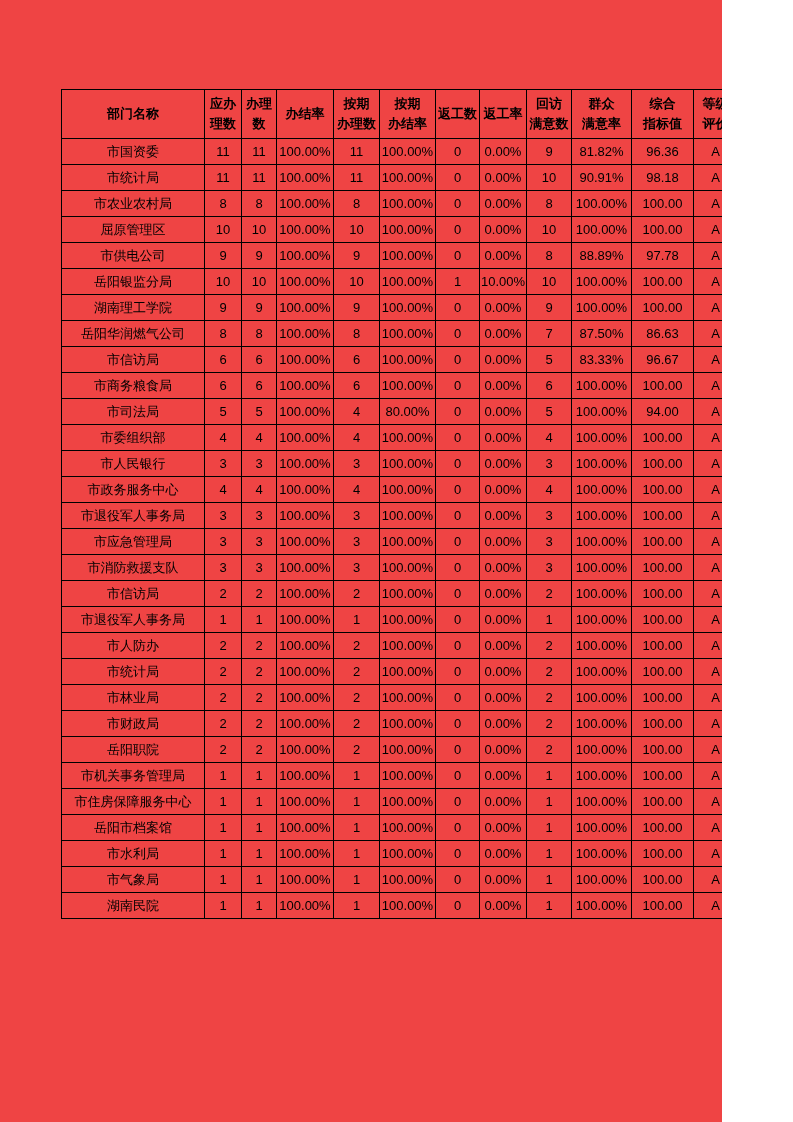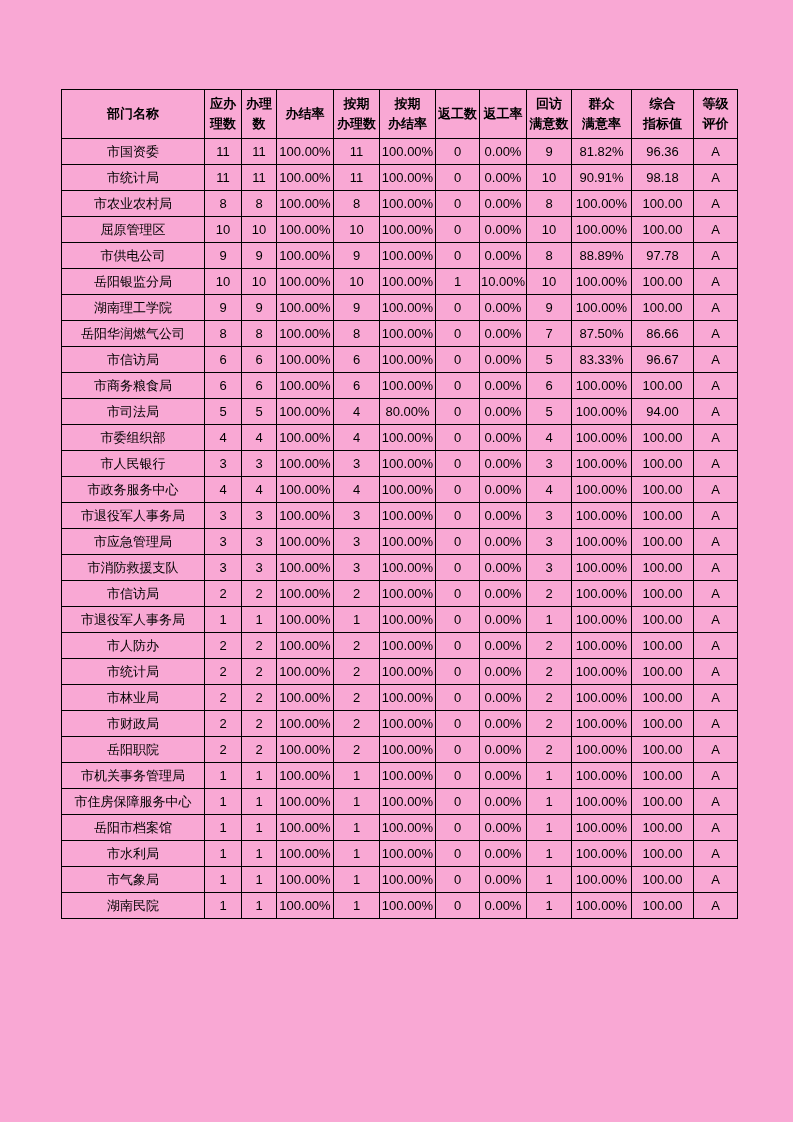--- a/index.html
+++ b/index.html
@@ -8,23 +8,23 @@
     background: #ffffff;
   }
   body {
     width: 793px;
     height: 1122px;
     font-family: "Liberation Sans", sans-serif;
     color: #000000;
   }
   .page {
     position: relative;
-    width: 793px;
+    width: 722px;
     height: 1122px;
-    background: #f9a8d4;
+    background: #ef4444;
     overflow: hidden;
   }
   table.perf-table {
     position: absolute;
     left: 61px;
     top: 89px;
     width: 676px;
     border-collapse: collapse;
     table-layout: fixed;
   }
@@ -192,21 +192,21 @@
           <td>岳阳华润燃气公司</td>
           <td>8</td>
           <td>8</td>
           <td>100.00%</td>
           <td>8</td>
           <td>100.00%</td>
           <td>0</td>
           <td>0.00%</td>
           <td>7</td>
           <td>87.50%</td>
-          <td>86.66</td>
+          <td>86.63</td>
           <td>A</td>
         </tr>
         <tr>
           <td>市信访局</td>
           <td>6</td>
           <td>6</td>
           <td>100.00%</td>
           <td>6</td>
           <td>100.00%</td>
           <td>0</td>

